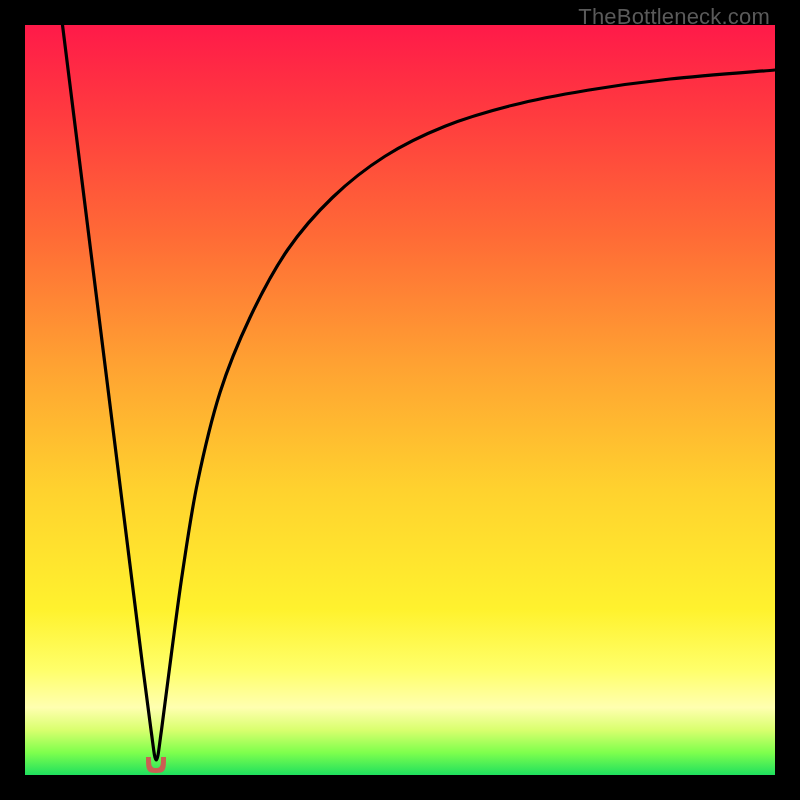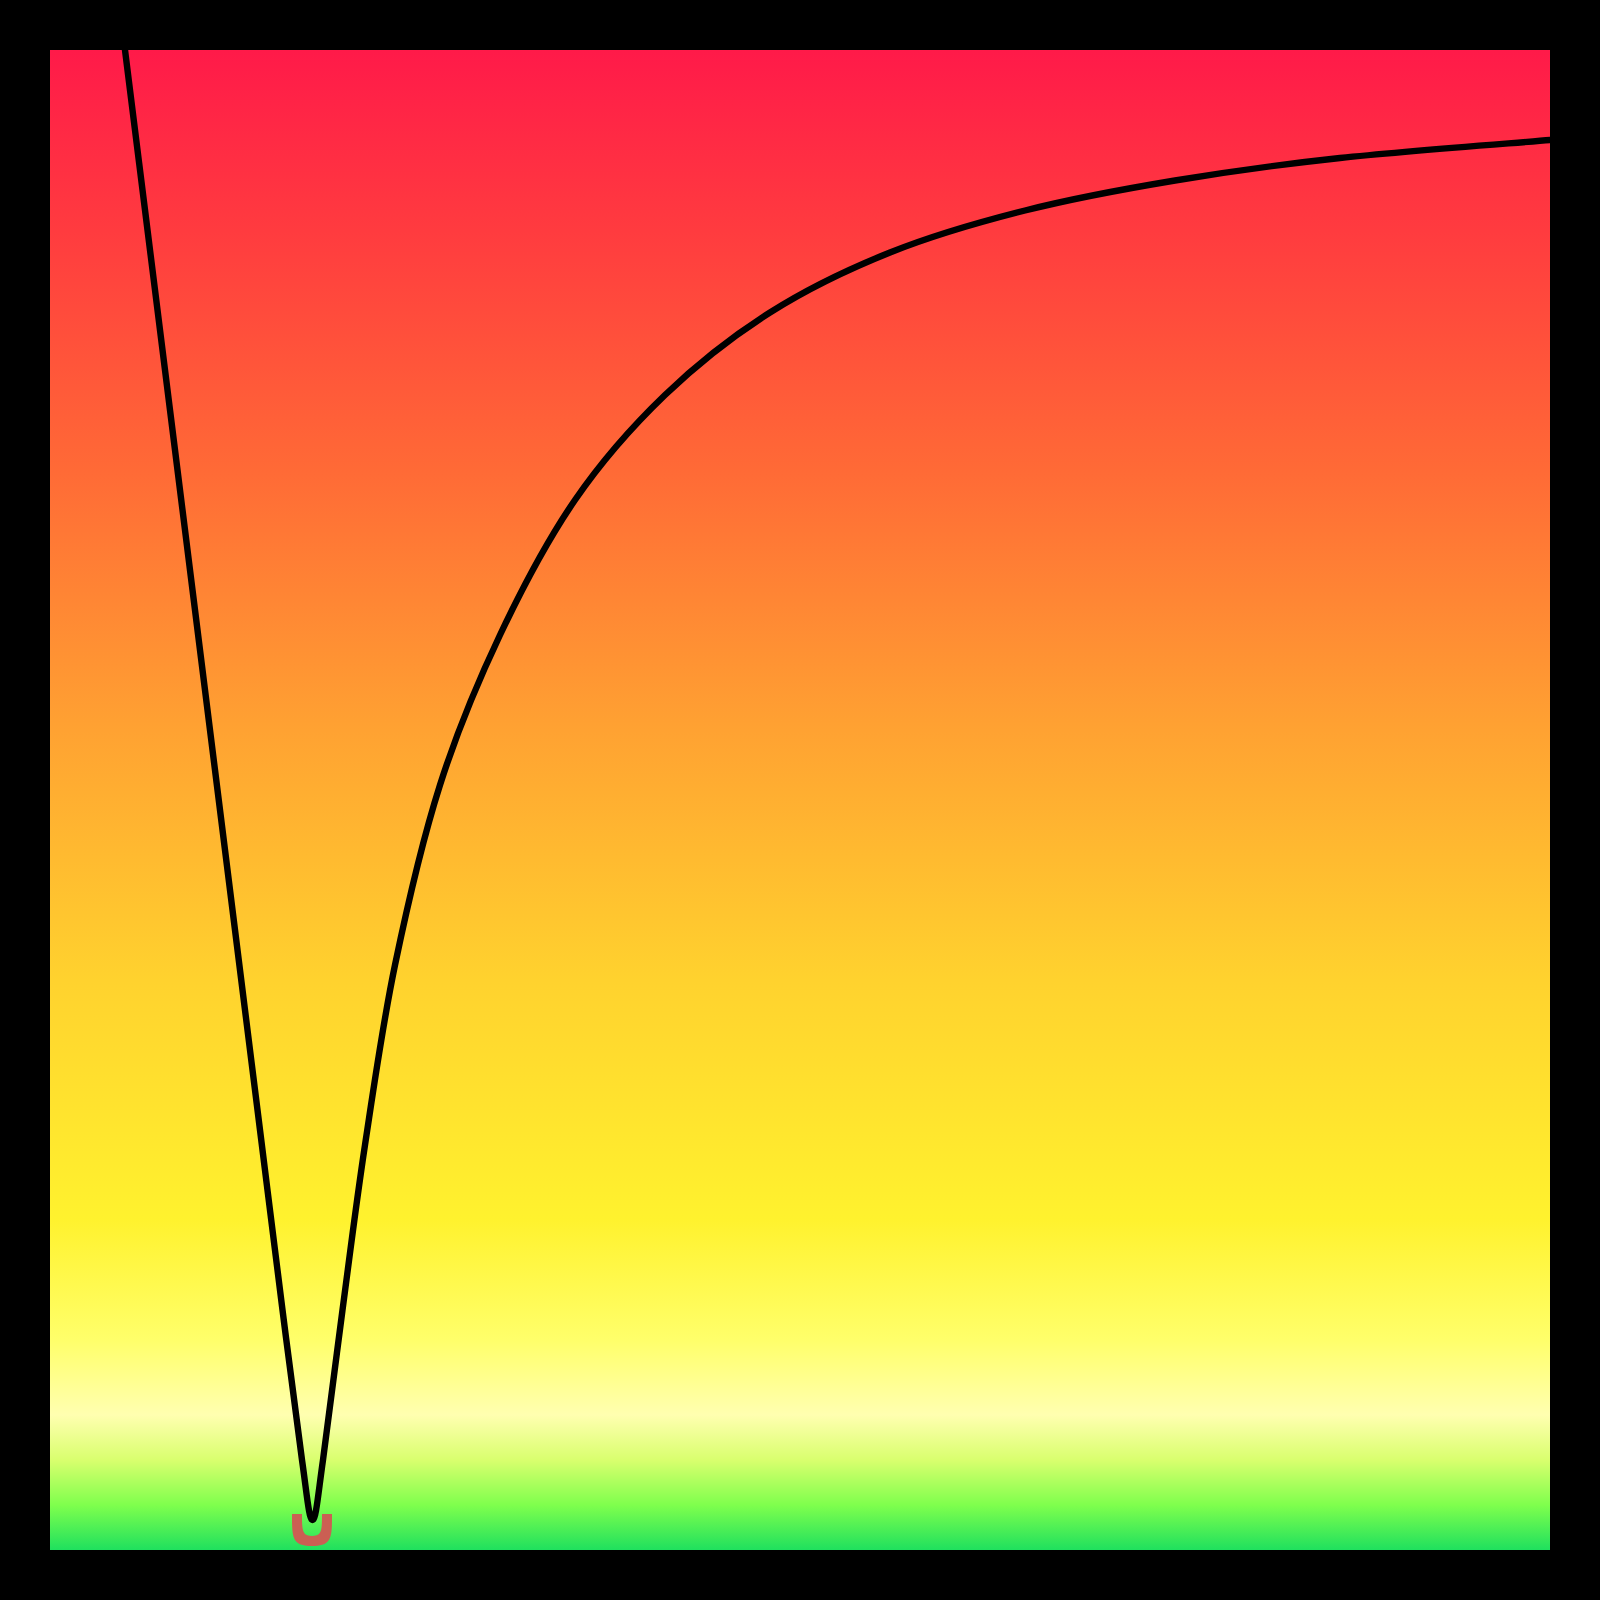--- a/index.html
+++ b/index.html
@@ -75,13 +75,14 @@
     <div class="gradient"></div>
     <svg class="curve" viewBox="0 0 750 750" preserveAspectRatio="none">
       <path id="curve-path" d="M 37.50 0.00 C 39.38 15.00, 45.00 60.00, 48.75 90.00 C 52.50 120.00, 56.25 150.00, 60.00 180.00 C 63.75 210.00, 67.50 240.00, 71.25 270.00 C 75.00 300.00, 78.75 330.00, 82.50 360.00 C 86.25 390.00, 90.00 420.00, 93.75 450.00 C 97.50 480.00, 101.25 510.00, 105.00 540.00 C 108.75 570.00, 112.75 602.50, 116.25 630.00 C 119.75 657.50, 123.50 687.50, 126.00 705.00 C 128.50 722.50, 129.50 735.00, 131.25 735.00 C 133.00 735.00, 134.00 722.50, 136.50 705.00 C 139.00 687.50, 142.75 656.25, 146.25 630.00 C 149.75 603.75, 153.13 576.25, 157.50 547.50 C 161.88 518.75, 166.25 487.50, 172.50 457.50 C 178.75 427.50, 186.25 395.00, 195.00 367.50 C 203.75 340.00, 213.75 316.25, 225.00 292.50 C 236.25 268.75, 248.75 245.00, 262.50 225.00 C 276.25 205.00, 291.25 188.13, 307.50 172.50 C 323.75 156.88, 341.25 143.13, 360.00 131.25 C 378.75 119.38, 398.75 109.75, 420.00 101.25 C 441.25 92.75, 463.75 86.25, 487.50 80.25 C 511.25 74.25, 536.25 69.63, 562.50 65.25 C 588.75 60.88, 613.75 57.38, 645.00 54.00 C 676.25 50.62, 732.50 46.50, 750.00 45.00" fill="none" stroke="#000000" stroke-width="3.2" stroke-linecap="round" stroke-linejoin="round"></path>
     </svg>
     <svg class="dip" id="dip-marker" viewBox="0 0 28 20" preserveAspectRatio="none" style="left: 131.25px;">
 
       <path d="M4 2 C4 14, 4 18, 14 18 C24 18, 24 14, 24 2
                L19 2 C19 10, 19 13, 14 13 C9 13, 9 10, 9 2 Z" fill="#CB5F53"></path>
     </svg>
   </div>
+  <div class="watermark">TheBottleneck.com</div>
 </div>
 
 </body></html>

